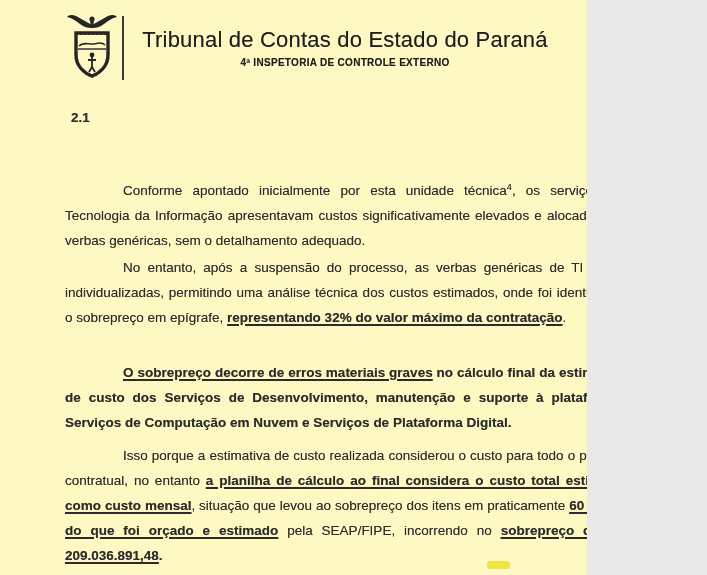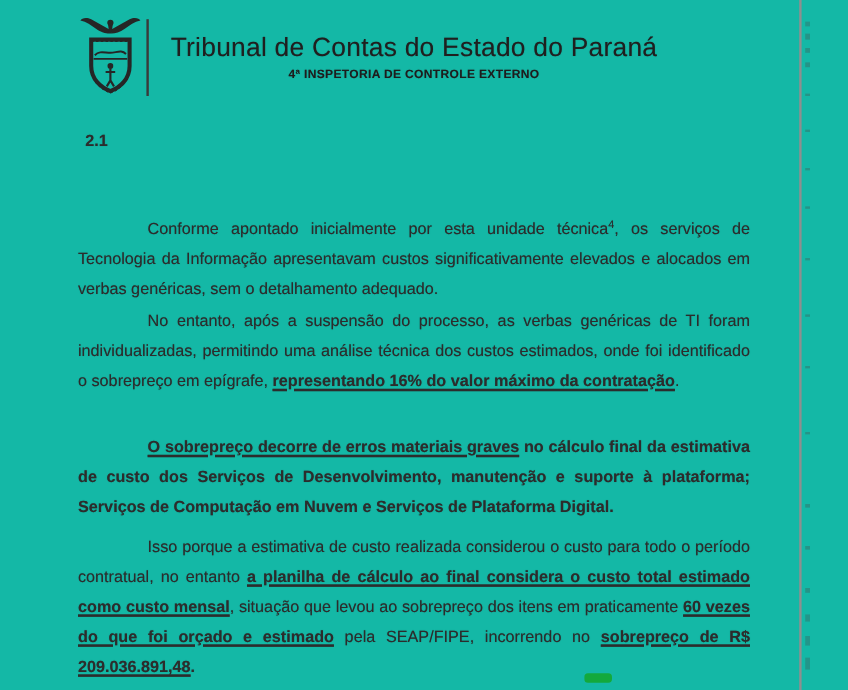--- a/index.html
+++ b/index.html
@@ -1,19 +1,19 @@
 <!DOCTYPE html>
 <html><head>
 <meta charset="utf-8">
 <style>
   html,body{margin:0;padding:0;background:#e9e9e9;}
   .page{
     position:relative;
-    width:707px;height:575px;
-    background:#14b8a6;
+    width:587px;height:575px;
+    background:#fef9c3;
     overflow:hidden;
     font-family:"Liberation Sans","DejaVu Sans",sans-serif;
     color:#2c2c2c;
   }
   .doc-text{ text-shadow:0 0 .6px rgba(40,40,40,.5); }
 
   
   .page-edge{ position:absolute; left:666px; top:0; bottom:0; width:2px; background:#8f8f8f; }
   .artifact{ position:absolute; left:671px; width:4px; height:2px; background:rgba(70,70,70,.32); }
 
@@ -98,17 +98,17 @@
   <div class="header-text">
     <div class="page-title">Tribunal de Contas do Estado do Paraná</div>
     <div class="page-subtitle">4ª INSPETORIA DE CONTROLE EXTERNO</div>
   </div>
 
   <div class="block heading">
     <span class="heading-number">2.1</span>
   </div>
 
   <div class="block para p1"><span>Conforme apontado inicialmente por esta unidade técnica</span><span class="sup">4</span><span>, os serviços de Tecnologia da Informação apresentavam custos significativamente elevados e alocados em verbas genéricas, sem o detalhamento adequado.</span></div>
-  <div class="block para p2"><span>No entanto, após a suspensão do processo, as verbas genéricas de TI foram individualizadas, permitindo uma análise técnica dos custos estimados, onde foi identificado o sobrepreço em epígrafe, </span><span class="b u">representando 16% do valor máximo da contratação</span><span>.</span></div>
+  <div class="block para p2"><span>No entanto, após a suspensão do processo, as verbas genéricas de TI foram individualizadas, permitindo uma análise técnica dos custos estimados, onde foi identificado o sobrepreço em epígrafe, </span><span class="b u">representando 32% do valor máximo da contratação</span><span>.</span></div>
   <div class="block para p3"><span class="b u">O sobrepreço decorre de erros materiais graves</span><span class="b"> no cálculo final da estimativa de custo dos Serviços de Desenvolvimento, manutenção e suporte à plataforma; Serviços de Computação em Nuvem e Serviços de Plataforma Digital.</span></div>
   <div class="block para p4"><span>Isso porque a estimativa de custo realizada considerou o custo para todo o período contratual, no entanto </span><span class="b u">a planilha de cálculo ao final considera o custo total estimado como custo mensal</span><span>, situação que levou ao sobrepreço dos itens em praticamente </span><span class="b u">60 vezes do que foi orçado e estimado</span><span> pela SEAP/FIPE, incorrendo no </span><span class="b u marker-wide">sobrepreço de R$ 209.036.891,48</span><span class="b">.</span></div>
 
 </div>
 
 </body></html>

